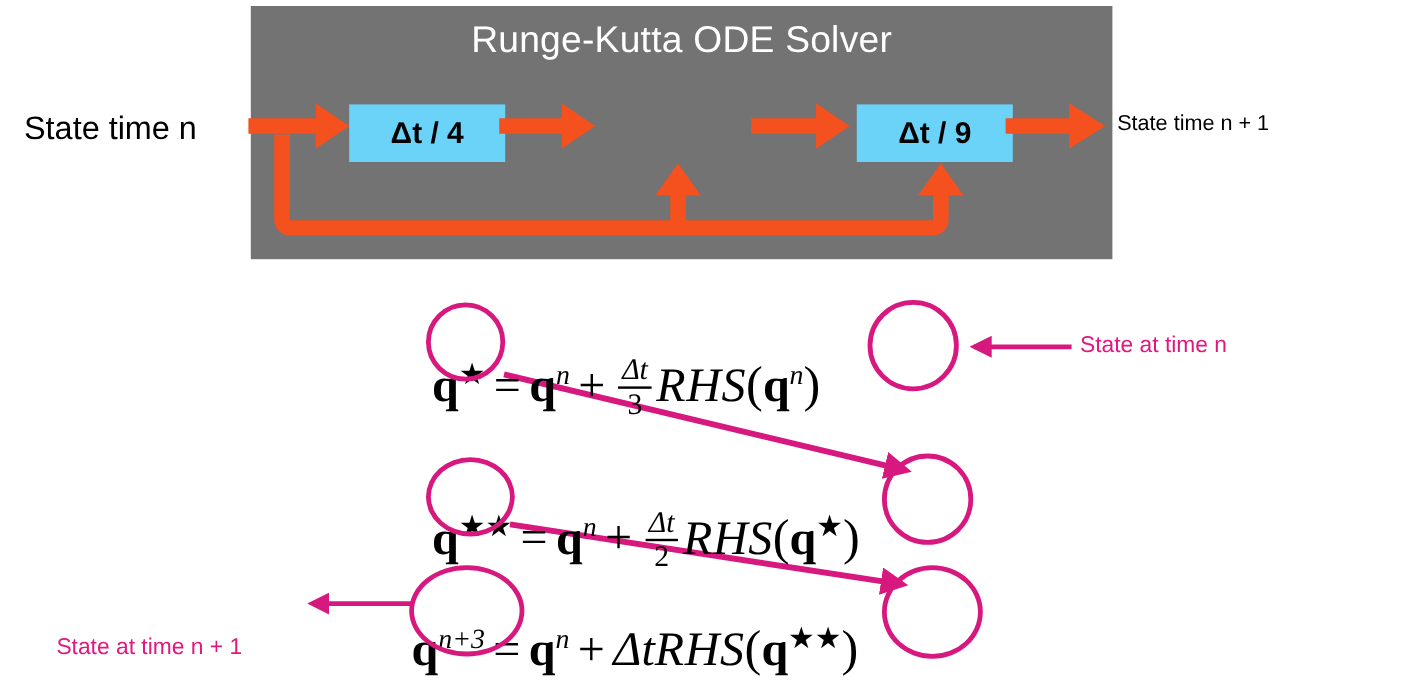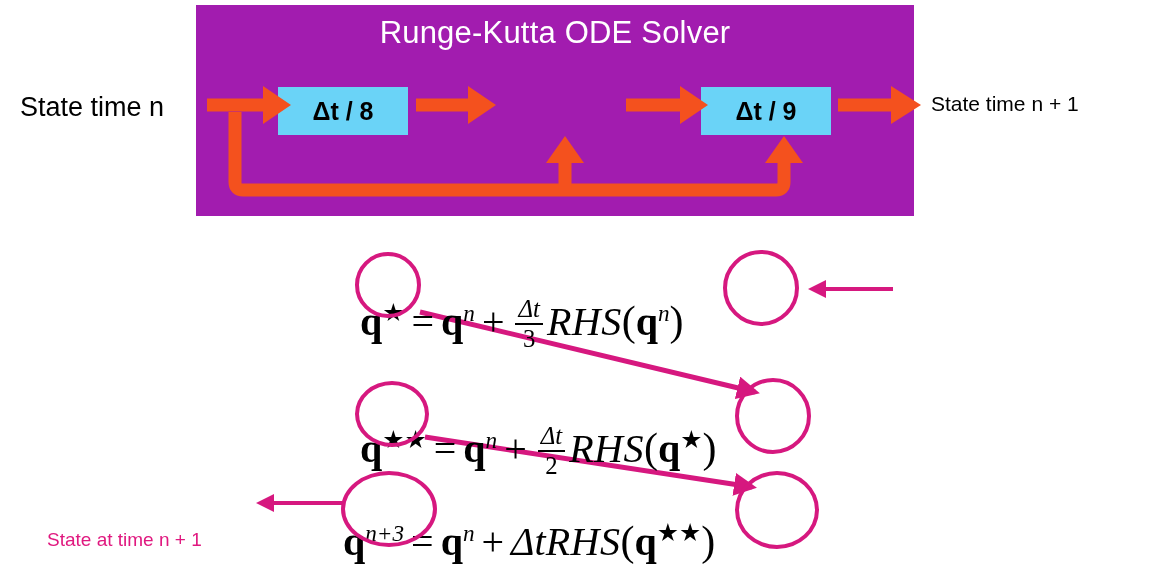--- a/index.html
+++ b/index.html
@@ -17,25 +17,25 @@
   #root {
     position: absolute;
     left: 0; top: 0;
     width: 1170px;
     height: 569px;
   }
 
   
   .solver-panel {
     position: absolute;
-    left: 196px;
+    left: 209px;
     top: 5px;
     width: 718px;
     height: 211px;
-    background: #a21caf;
+    background: #737373;
   }
   .solver-title {
     position: absolute;
     left: 0;
     top: 10px;
     width: 718px;
     text-align: center;
     color: #ffffff;
     font-size: 31px;
     font-family: "Liberation Sans", sans-serif;
@@ -67,21 +67,21 @@
     top: 92px;
     font-size: 27px;
     color: #000000;
     white-space: nowrap;
     font-family: "Liberation Sans", sans-serif;
   }
   .label-right {
     position: absolute;
     left: 931px;
     top: 92px;
-    font-size: 21px;
+    font-size: 18px;
     color: #000000;
     white-space: nowrap;
     font-family: "Liberation Sans", sans-serif;
   }
 
   .arrows-svg {
     position: absolute;
     left: 0; top: 0;
     width: 1170px;
     height: 569px;
@@ -165,21 +165,21 @@
 </style>
 </head>
 <body>
 
 <div id="root">
 
   <div class="solver-panel">
     <div class="solver-title">Runge-Kutta ODE Solver</div>
 
     <div class="stage-box stage-1">
-      <span>Δt / 8</span>
+      <span>Δt / 4</span>
     </div>
     <div class="stage-box stage-3">
       <span>Δt / 9</span>
     </div>
   </div>
 
   <div class="label-left">State time n</div>
   <div class="label-right">State time n + 1</div>
 
   <svg class="arrows-svg" viewBox="0 0 1170 569">
@@ -249,15 +249,16 @@
   </div>
   <div class="circle-mark" style="left:355px; top:381px; width:74px; height:66px;"></div>
   <div class="circle-mark" style="left:735px; top:378px; width:76px; height:76px;"></div>
 
   <div class="eq eq-3">
     <span class="vecq">q</span><span class="sup">n+3</span><span class="op">=</span><span class="vecq">q</span><span class="sup">n</span><span class="op">+</span><span class="ital">Δt</span><span class="rhs">RHS</span><span class="paren">(</span><span class="vecq">q</span><span class="sup-star">★★</span><span class="paren">)</span>
   </div>
   <div class="circle-mark" style="left:341px; top:471px; width:96px; height:76px;"></div>
   <div class="circle-mark" style="left:735px; top:471px; width:84px; height:78px;"></div>
 
+  <div class="ann ann-n">State at time n</div>
   <div class="ann ann-n1">State at time n + 1</div>
 
 </div>
 
 </body></html>

